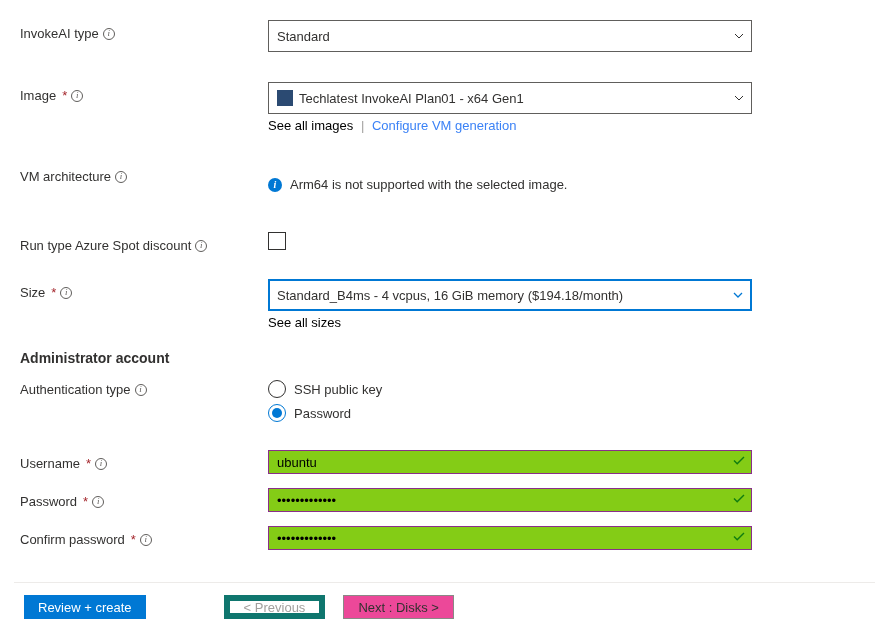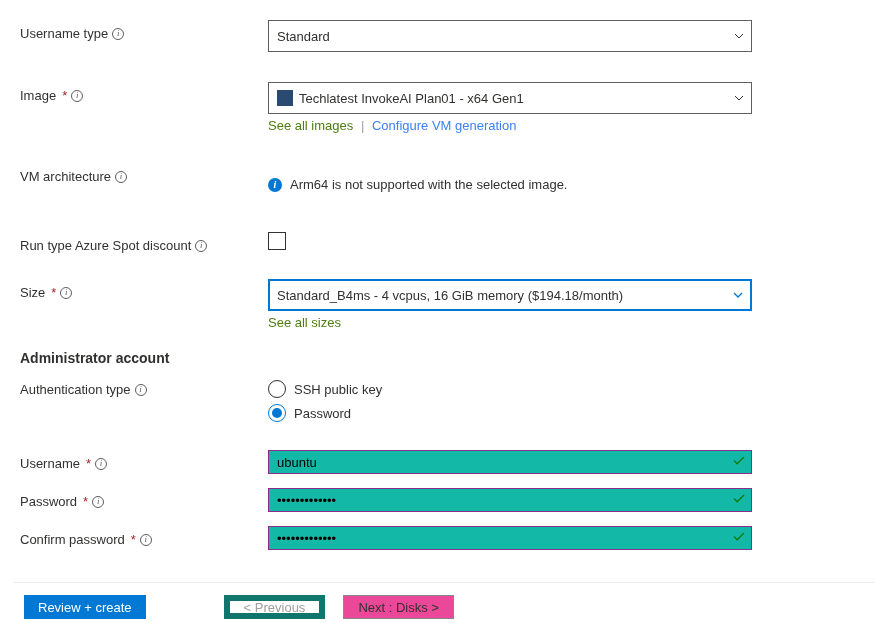--- a/index.html
+++ b/index.html
@@ -93,41 +93,41 @@
     height: 16px;
     background: #2b4a72;
     margin-right: 6px;
     flex-shrink: 0;
     display:inline-block;
   }
   .subline {
     margin-top: 4px;
     font-size: 13px;
   }
-  .link { color: #4d7c0f; cursor: pointer; }
+  .link { color: #000000; cursor: pointer; }
   .sep { color: #a19f9d; margin: 0 4px; }
   .disabled-text { color: #3b82f6; }
   .radio-group { display:flex; flex-direction:column; gap:6px; padding-top:4px;}
   .radio-item { display:flex; align-items:center; gap:8px; cursor:pointer;}
   .radio-item.disabled { color:#a19f9d; cursor:default;}
   .radio-circle {
     width:18px; height:18px; border:1px solid #323130; border-radius:50%;
     display:flex; align-items:center; justify-content:center; flex-shrink:0;
   }
   .radio-item.disabled .radio-circle { border-color:#a19f9d; }
   .radio-dot { width:10px; height:10px; border-radius:50%; background:#0078d4; }
   .radio-item.selected .radio-circle { border-color:#0078d4; }
   .info-row { display:flex; align-items:center; gap:8px; margin-top:14px; font-size:13px; }
   .checkbox {
     width:18px; height:18px; border:1px solid #323130; background:#fff; cursor:pointer;
   }
   .section-title { font-weight:600; font-size:14px; margin:20px 0 10px 0; }
   .text-input {
     width:100%; height:24px; border:1px solid #8a2e8a; padding:0 28px 0 8px;
-    font-family:inherit; font-size:13px; outline:none; background:#14b8a6;
+    font-family:inherit; font-size:13px; outline:none; background:#84cc16;
     position:relative;
   }
   .input-wrap { position:relative; }
   .valid-check {
     position:absolute; right:6px; top:50%; transform:translateY(-50%);
     color:#107c10; pointer-events:none;
   }
   .spacer-lg { height:24px; }
   .spacer-sm { height:8px; }
   .bottom-bar {
@@ -144,21 +144,21 @@
   .btn-disabled { background:#fff; border:6px solid #0f766e; color:#a19f9d; cursor:default; }
   .gap42 { width:42px; }
 </style>
 </head>
 <body>
 
 <div class="content">
 
   <div class="row">
     <div class="label-col">
-      <span>Username type</span>
+      <span>InvokeAI type</span>
       <span class="info-icon">i</span>
     </div>
     <div class="control-col">
       <div class="dropdown">
         <span>Standard</span>
         <span class="chevron">
           <svg width="12" height="12" viewBox="0 0 12 12">
               <path d="M2 4l4 4 4-4" stroke="#323130" stroke-width="1" fill="none"></path>
             </svg>
         </span>

